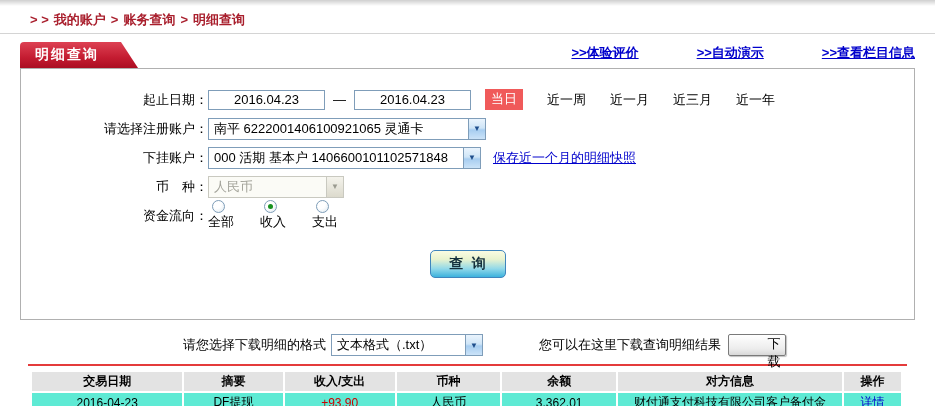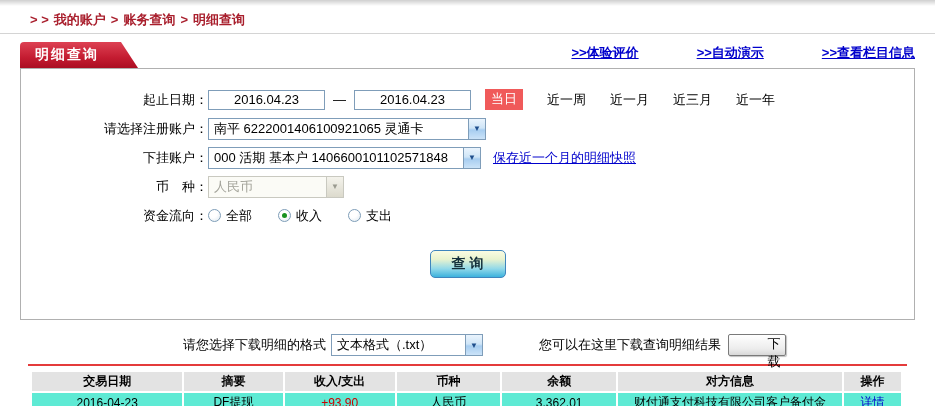--- a/index.html
+++ b/index.html
@@ -41,30 +41,30 @@
   .xselect .val { padding:0 5px; white-space:nowrap; overflow:hidden; font-size:13px; }
   .xselect .arrow-btn { width:17px; height:20px; flex:0 0 17px; border-left:1px solid #7f9db9;
     background:linear-gradient(180deg,#eaf4fd 0%,#cfe5f7 45%,#a7cdf0 55%,#cbe3f8 100%);
     color:#1f4e8c; font-size:8px; display:flex; align-items:center; justify-content:center; }
   .xselect.disabled { border-color:#c9c9c0; background:#fbfbf6; color:#a3a39a; cursor:default; }
   .xselect.disabled .arrow-btn { border-left-color:#c9c9c0; color:#9a9a90;
     background:linear-gradient(180deg,#f4f3ec,#dcdacd); }
 
   .snapshot-link { margin-left:12px; color:var(--link-blue,#0000cc); text-decoration:underline; cursor:pointer; }
 
-  .radio-group { display:inline-flex; align-items:center; margin-right:26px; cursor:pointer; }
+  .radio-group { display:inline-flex; align-items:center; margin-right:26px; cursor:pointer;flex-direction:column; }
   .radio { width:13px; height:13px; border-radius:50%; border:1px solid #7e9db8;
     background:radial-gradient(circle at 35% 30%,#ffffff 40%,#dde8f0); display:inline-flex;
     align-items:center; justify-content:center; margin-right:5px; }
   .radio.checked::after { content:''; width:5px; height:5px; border-radius:50%; background:#17911f; }
 
   .query-btn { display:block; margin:20px auto 0 auto; width:76px; height:28px;
     border:1px solid #3f85bd; border-radius:5px; font-weight:bold; font-size:14px; color:#14303c;
     background:linear-gradient(180deg,#fafce2 0%,#e9f3cf 32%,#92d9e9 68%,#3db2dd 100%);
-    cursor:pointer; font-family:Liberation Sans, sans-serif; }
+    cursor:pointer; font-family:Liberation Mono, monospace; }
 
   .download-row { display:flex; align-items:center; margin:13px 0 0 183px; height:24px; }
   .dl-label { margin-right:5px; }
   .dl-hint { margin-left:56px; margin-right:7px; }
   .dl-btn { width:58px; height:22px; border:1px solid #7a7a7a; border-radius:2px; font-size:13px;
     background:linear-gradient(180deg,#ffffff 0%,#ececec 70%,#d8d8d8 100%);
     box-shadow:1px 1px 1px rgba(0,0,0,0.25); cursor:pointer; font-family:inherit;padding-left:34px; }
 
   .red-divider { border:none; border-top:2px solid var(--divider-red,#e43b3b); margin:7px 28px 0 28px; }
 

